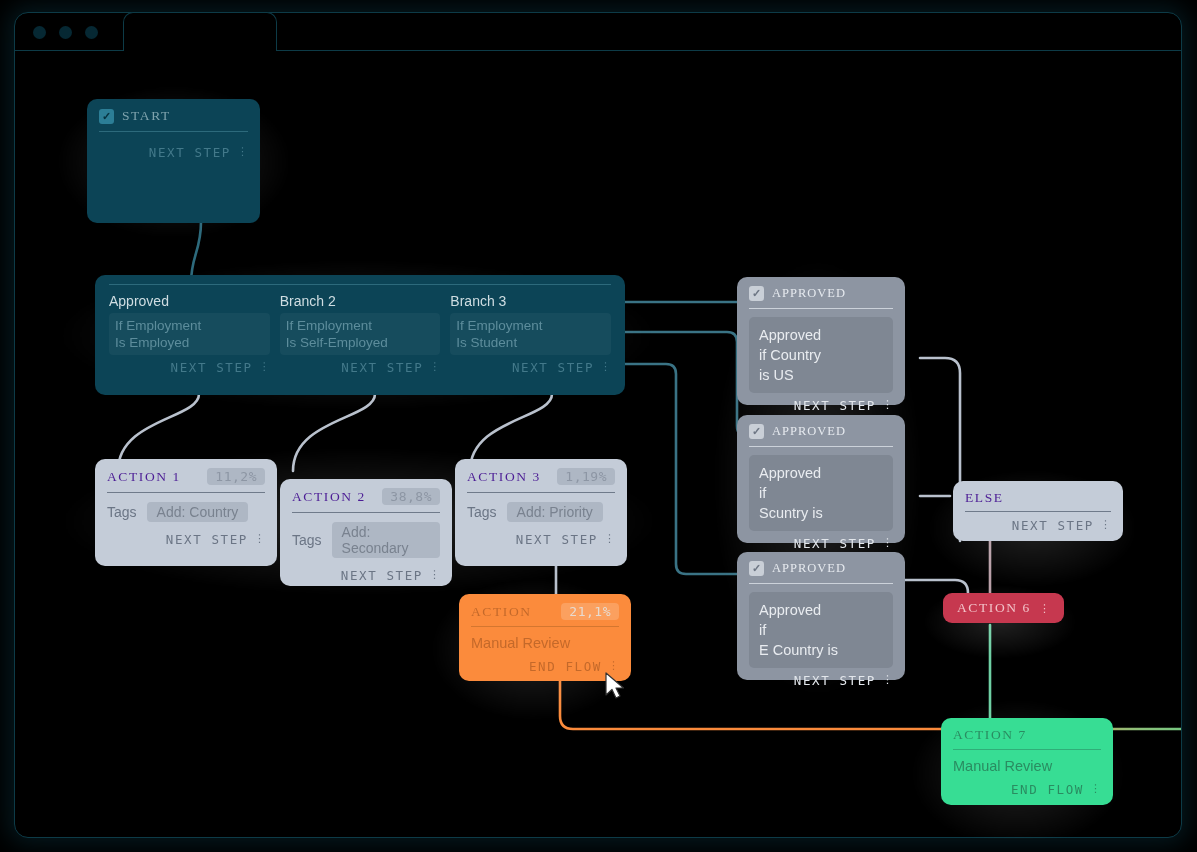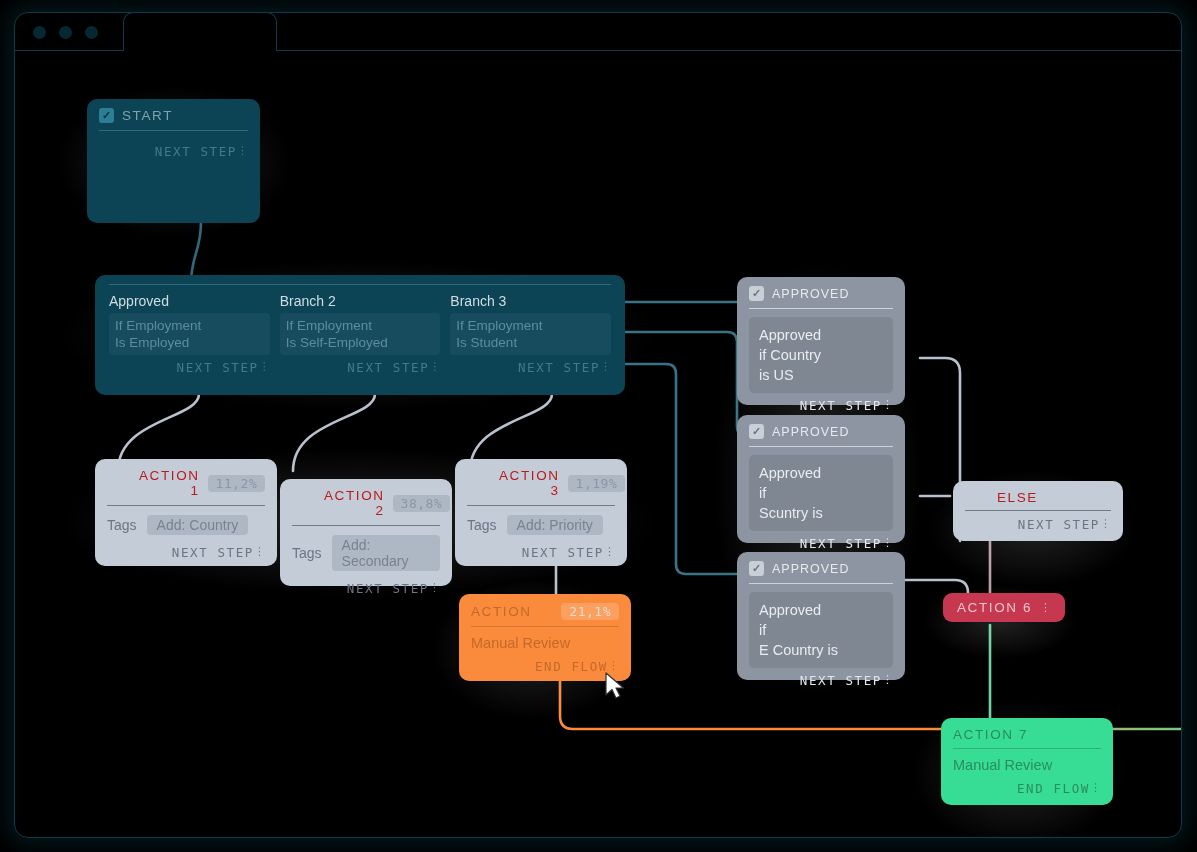--- a/index.html
+++ b/index.html
@@ -40,31 +40,31 @@
     position:absolute;border-radius:10px;padding:9px 12px 9px 12px;
     box-shadow:0 0 0 0 rgba(0,0,0,0);
   }
   .halo{
     position:absolute;border-radius:16px;
     background:radial-gradient(ellipse at center, rgba(255,255,255,.13) 0%, rgba(255,255,255,.05) 45%, rgba(255,255,255,0) 72%);
     filter:blur(1px);
   }
   .nhead{display:flex;align-items:center;gap:8px;padding-bottom:7px;}
   .ntitle{
-    font-family:Liberation Sans, sans-serif;
-    font-size:13.5px;letter-spacing:1.6px;text-align:right;
+    font-family:Liberation Serif, serif;
+    font-size:13.5px;letter-spacing:1.6px;
   }
   .pct{
     margin-left:auto;font-family:"DejaVu Sans Mono","Liberation Mono",monospace;
     font-size:13px;letter-spacing:.5px;padding:1px 8px;border-radius:4px;
   }
   .rule{height:1px;width:100%;}
   .nbody{padding-top:9px;}
   .nfoot{
-    display:flex;justify-content:flex-end;align-items:center;
+    display:flex;justify-content:flex-end;align-items:center;gap:6px;
     font-family:"DejaVu Sans Mono","Liberation Mono",monospace;
     font-size:12.5px;letter-spacing:1.6px;margin-top:10px;
   }
   .dots3{font-size:11px;letter-spacing:0;line-height:.8;}
 
   .chk{
     width:15px;height:15px;border-radius:3px;display:flex;
     align-items:center;justify-content:center;font-size:11px;font-weight:bold;
   }
   .diamond{width:11px;height:11px;transform:rotate(45deg);}
@@ -75,21 +75,21 @@
   .teal .rule{background:#2d6a7c;}
   .teal .chk{background:#2c7e96;color:#06323f;}
   .teal .diamond{background:#3f7d90;}
   .teal .pct{color:#d7e4e8;background:rgba(255,255,255,.06);}
   .teal .nfoot{color:#43798a;}
   .teal .txt{color:#cfdde2;font-size:14px;}
   .teal .sub{color:#5d8d9c;font-size:13.5px;line-height:17px;}
 
   
   .grey{background:#c4ccd8;}
-  .grey .ntitle{color:#b91c1c;margin-left:32px;}
+  .grey .ntitle{color:#4c1d95;}
   .grey .rule{background:#6f7a8a;}
   .grey .pct{color:#8d96a4;background:#aeb7c4;}
   .grey .nfoot{color:#6b7585;}
   .grey .tagrow{display:flex;align-items:center;gap:10px;}
   .grey .taglabel{color:#6b7585;font-size:14px;}
   .grey .tagval{background:#aeb7c4;color:#79828f;font-size:14px;padding:2px 10px;border-radius:4px;}
 
   
   .slate{background:#8d95a2;}
   .slate .ntitle{color:#e6eaef;}

